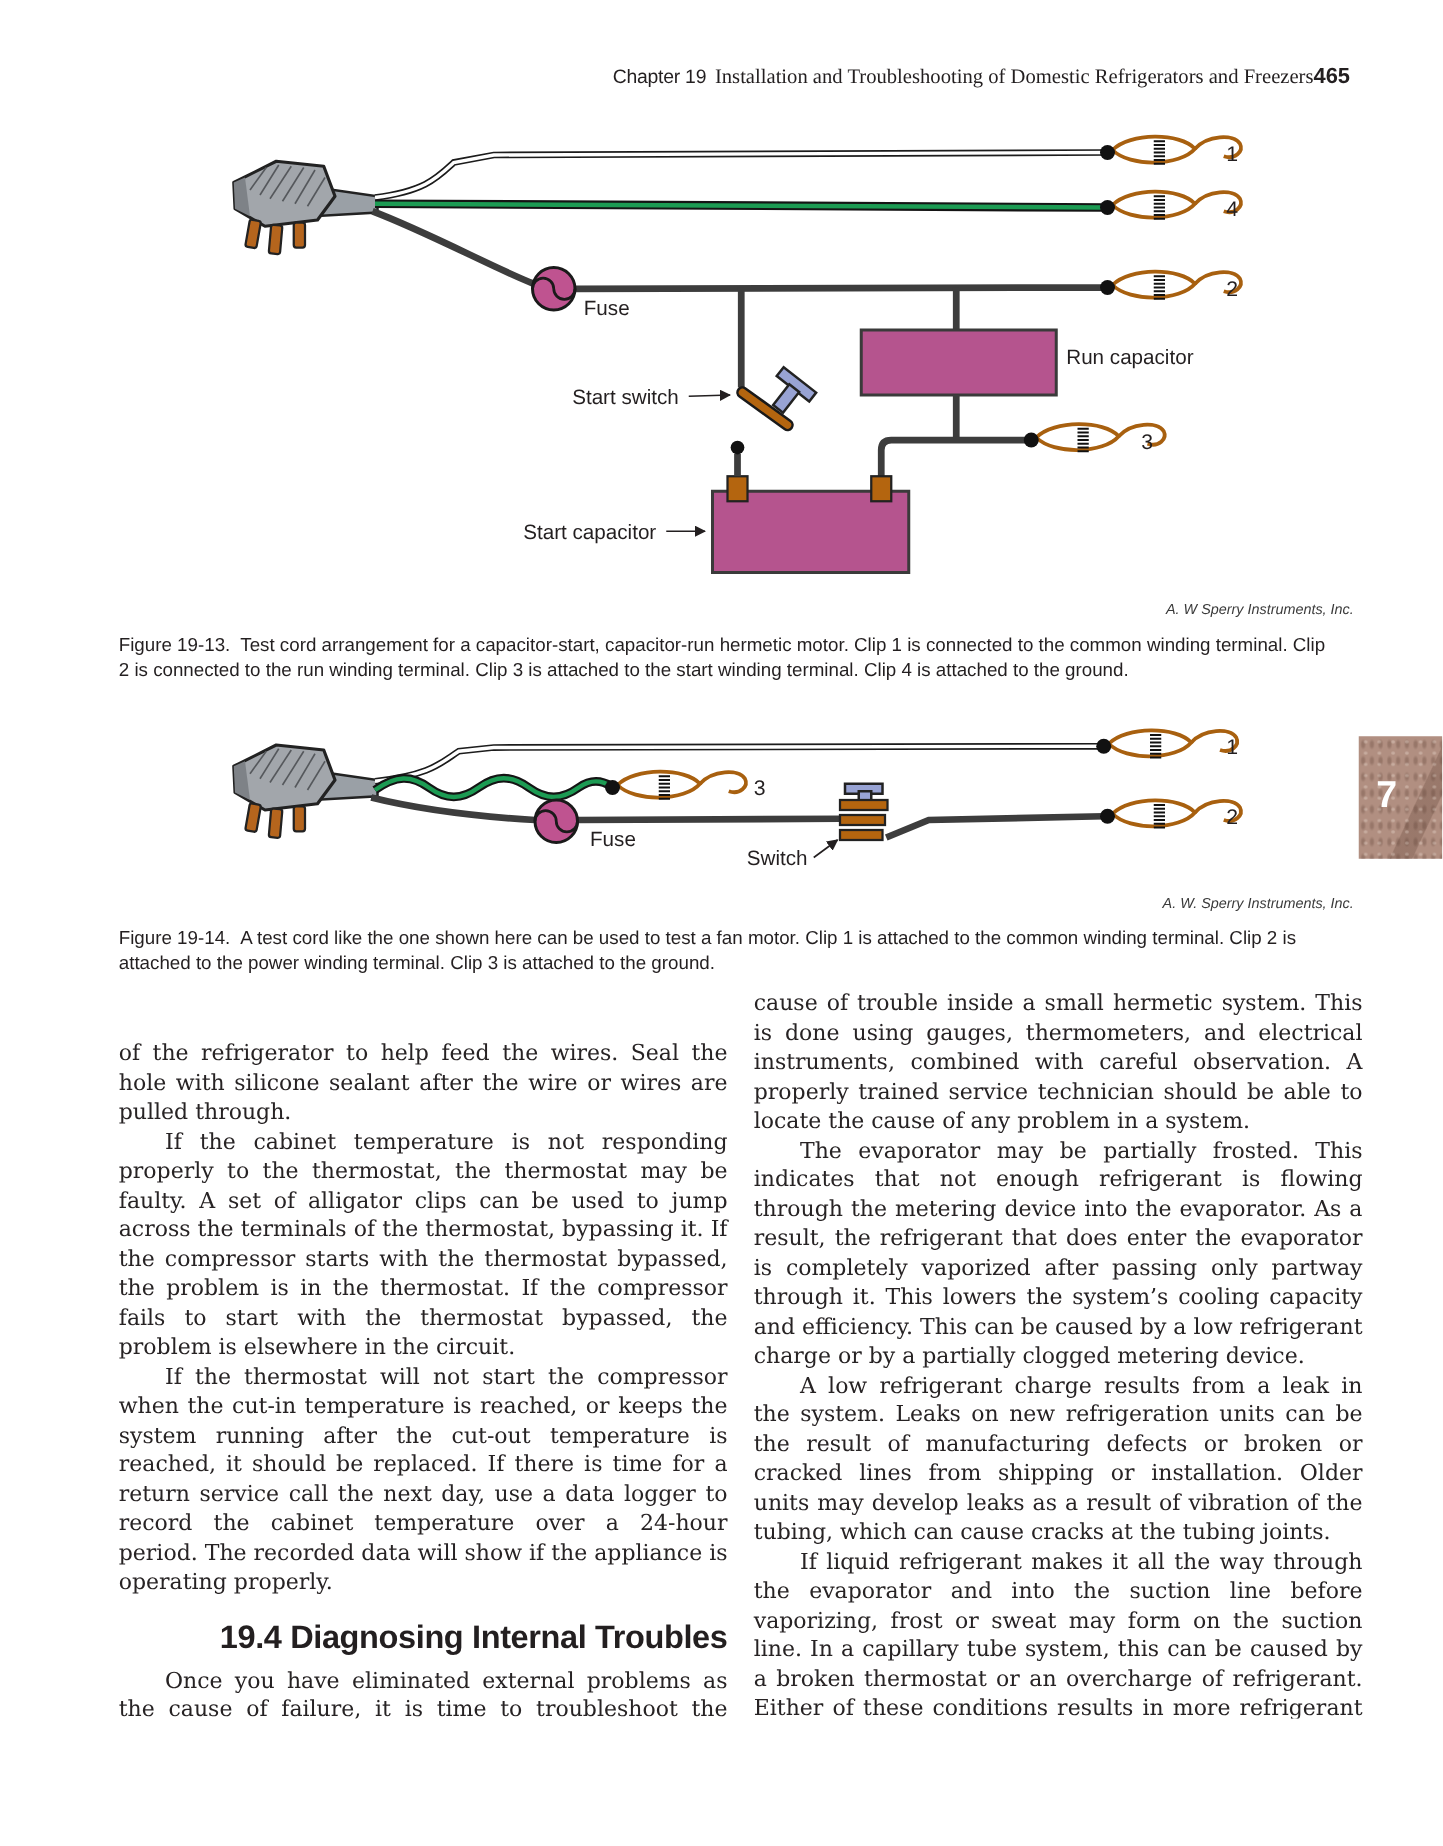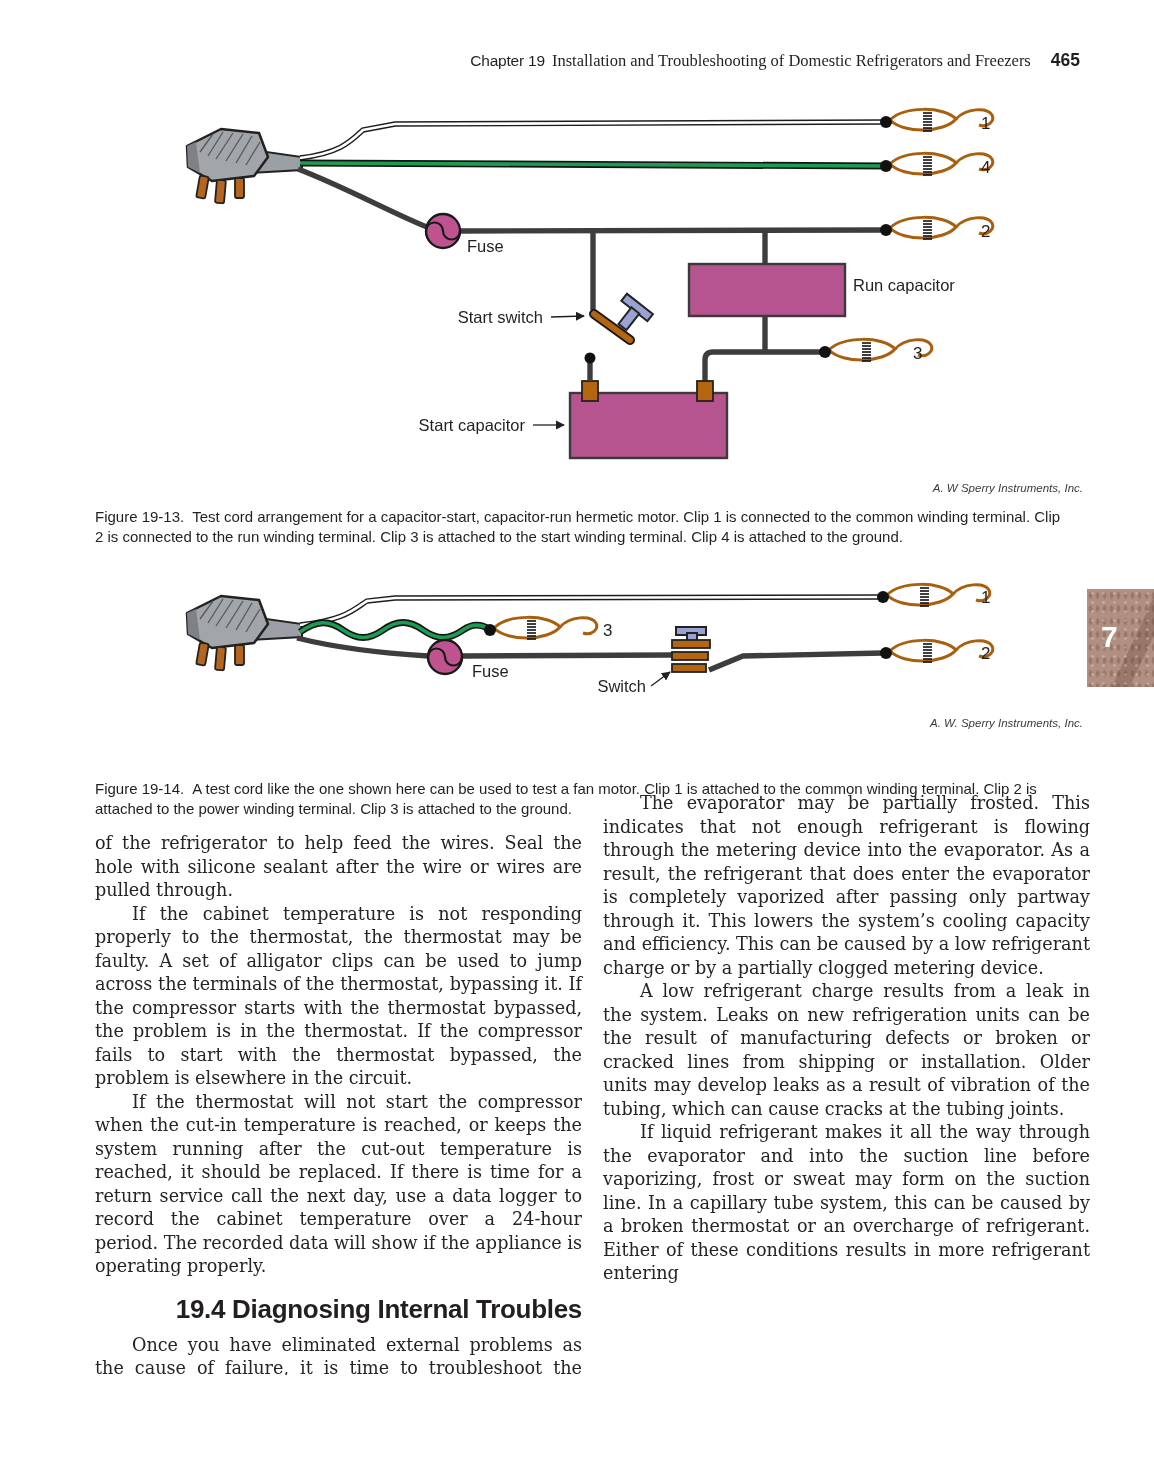--- a/index.html
+++ b/index.html
@@ -8,29 +8,29 @@
     --handle-blue:#98a3d4; --plug-gray:#9aa0a6; --prong-brown:#b5651d;
     --tab-tan:#b18f81; --text-ink:#231f20;
   }
   html,body{margin:0;padding:0;background:#ffffff;}
   .page{position:relative;width:1154px;height:1375px;background:#fff;margin:0 auto;overflow:hidden;color:var(--text-ink);}
 
   
   .header{position:absolute;top:50px;right:74px;display:flex;align-items:baseline;white-space:nowrap;}
   .ch-label{font:15.5px "Liberation Sans",sans-serif;letter-spacing:-0.2px;margin-right:7px;}
   .ch-title{font:16.5px "Liberation Serif",serif;}
-  .page-num{font:bold 17.5px "Liberation Sans",sans-serif;margin-left:20px;}
+  .page-num{font:bold 17.5px "Liberation Sans",sans-serif;}
 
   
   .fig13{position:absolute;left:95px;top:100px;}
   .fig14{position:absolute;left:95px;top:578px;}
   .credit{position:absolute;right:71px;font:italic 11.5px "Liberation Sans",sans-serif;color:#3a3a3a;margin-top:13px;}
   .credit13{top:469px;} .credit14{top:704px;}
   .caption{position:absolute;left:95px;width:968px;font:15px/19.5px "Liberation Sans",sans-serif;color:var(--text-ink);}
-  .caption13{top:492px;} .caption14{top:764px;}
+  .caption13{top:492px;} .caption14{top:726px;}
   .cap-b{font-weight:normal;margin-right:8px;}
 
   
   .wire-outer{fill:none;stroke:#1c1c1c;stroke-width:5.4;}
   .wire-white{fill:none;stroke:#ffffff;stroke-width:2.7;}
   .wire-outer2{fill:none;stroke:#141414;stroke-width:7;}
   .wire-green{fill:none;stroke:var(--wire-green,#1c9b53);stroke-width:3.6;}
   .wire-dark{fill:none;stroke:var(--wire-dark,#3d3d3d);stroke-width:5.4;}
   .cap{fill:var(--capacitor-pink,#b5548e);stroke:#3a3a3a;stroke-width:2.4;}
   .term{fill:var(--terminal-orange,#b4650f);stroke:#222;stroke-width:1.8;}
@@ -212,18 +212,19 @@
 
   <div class="col col-left">
     <p>of the refrigerator to help feed the wires. Seal the hole with silicone sealant after the wire or wires are pulled through.</p>
     <p class="indent">If the cabinet temperature is not responding properly to the thermostat, the thermostat may be faulty. A set of alligator clips can be used to jump across the terminals of the thermostat, bypassing it. If the compressor starts with the thermostat bypassed, the problem is in the thermostat. If the compressor fails to start with the thermostat bypassed, the problem is elsewhere in the circuit.</p>
     <p class="indent">If the thermostat will not start the compressor when the cut-in temperature is reached, or keeps the system running after the cut-out temperature is reached, it should be replaced. If there is time for a return service call the next day, use a data logger to record the cabinet temperature over a 24-hour period. The recorded data will show if the appliance is operating properly.</p>
     <h2 class="sec-heading">19.4 Diagnosing Internal Troubles</h2>
     <p class="indent">Once you have eliminated external problems as the cause of failure, it is time to troubleshoot the refrigeration system itself. There are many ways to find the</p>
   </div>
 
   <div class="col col-right">
+    <p>cause of trouble inside a small hermetic system. This is done using gauges, thermometers, and electrical instruments, combined with careful observation. A properly trained service technician should be able to locate the cause of any problem in a system.</p>
     <p class="indent">The evaporator may be partially frosted. This indicates that not enough refrigerant is flowing through the metering device into the evaporator. As a result, the refrigerant that does enter the evaporator is completely vaporized after passing only partway through it. This lowers the system’s cooling capacity and efficiency. This can be caused by a low refrigerant charge or by a partially clogged metering device.</p>
     <p class="indent">A low refrigerant charge results from a leak in the system. Leaks on new refrigeration units can be the result of manufacturing defects or broken or cracked lines from shipping or installation. Older units may develop leaks as a result of vibration of the tubing, which can cause cracks at the tubing joints.</p>
     <p class="indent">If liquid refrigerant makes it all the way through the evaporator and into the suction line before vaporizing, frost or sweat may form on the suction line. In a capillary tube system, this can be caused by a broken thermostat or an overcharge of refrigerant. Either of these conditions results in more refrigerant entering</p>
   </div>
 
 </div>
 
 </body></html>

